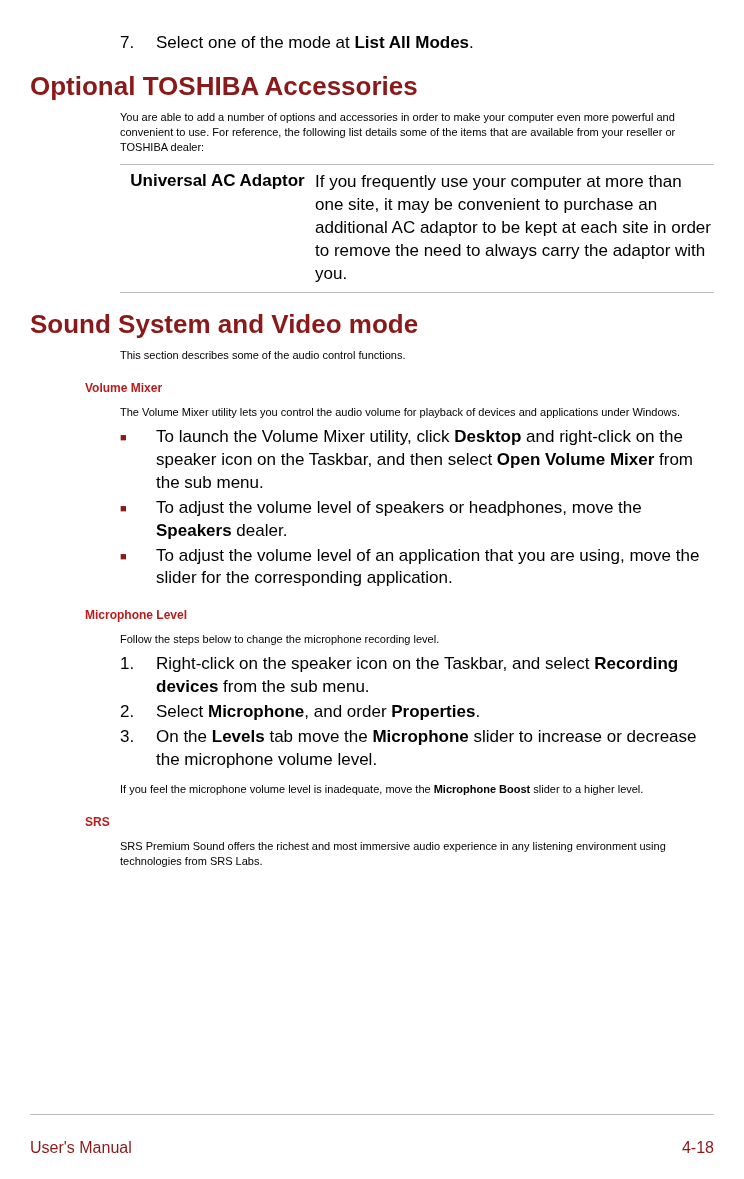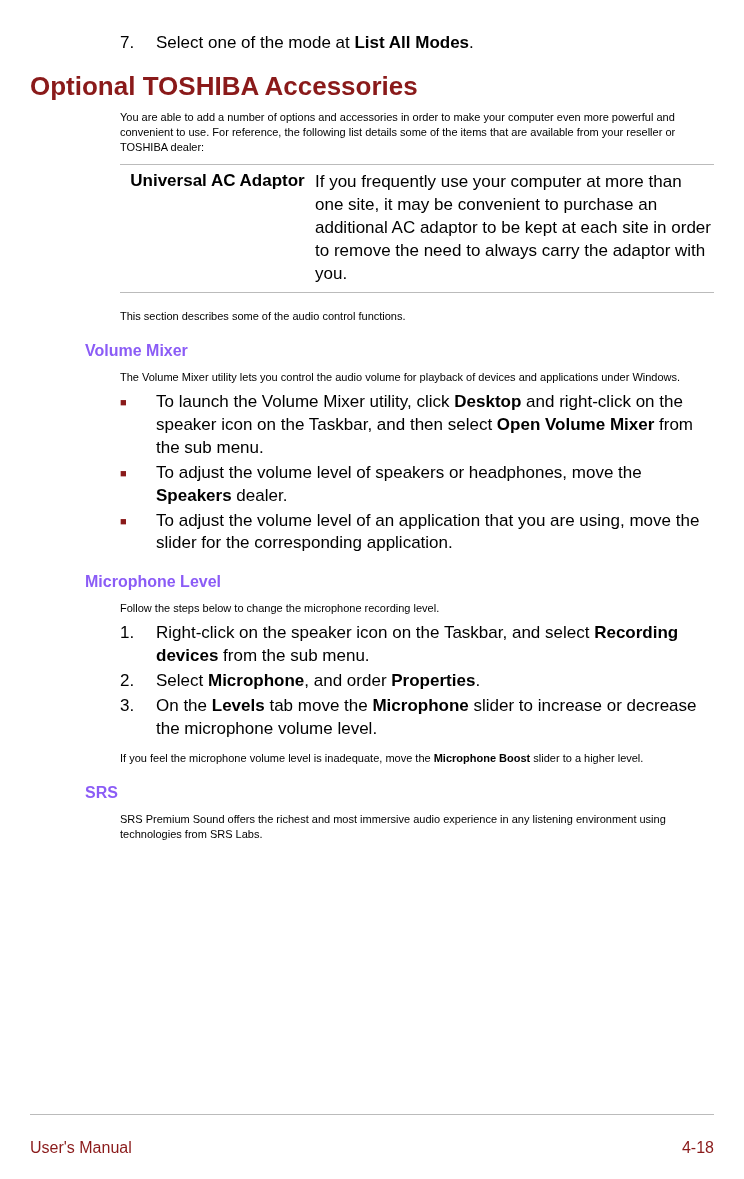--- a/index.html
+++ b/index.html
@@ -25,22 +25,22 @@
   h1 {
     font-family: Verdana, Geneva, sans-serif;
     font-weight: bold;
     color: #8a1a1a;
     font-size: 26px;
     margin: 16px 0 8px 0;
   }
   h2 {
     font-family: Verdana, Geneva, sans-serif;
     font-weight: bold;
-    color: #8b5cf6;
-    font-size: 16px;
+    color: #b91c1c;
+    font-size: 12px;
     margin: 18px 0 10px 55px;
   }
   .body-text {
     font-size: 11px;
     line-height: 1.35;
     margin: 6px 0 6px 90px;
   }
   .ol-item {
     display: flex;
     font-size: 17px;
@@ -118,20 +118,21 @@
     <h1>Optional TOSHIBA Accessories</h1>
     <div class="body-text">You are able to add a number of options and accessories in order to make your computer even more powerful and convenient to use. For reference, the following list details some of the items that are available from your reseller or TOSHIBA dealer:</div>
 
     <div class="accessory-table">
       <div class="accessory-row">
         <div class="accessory-label">Universal AC Adaptor</div>
         <div class="accessory-desc">If you frequently use your computer at more than one site, it may be convenient to purchase an additional AC adaptor to be kept at each site in order to remove the need to always carry the adaptor with you.</div>
       </div>
     </div>
 
+    <h1>Sound System and Video mode</h1>
     <div class="body-text">This section describes some of the audio control functions.</div>
 
     <h2>Volume Mixer</h2>
     <div class="body-text">The Volume Mixer utility lets you control the audio volume for playback of devices and applications under Windows.</div>
 
     <div class="bullet-item">
       <div class="bullet-mark">■</div>
       <div class="bullet-txt">
         <span>To launch the Volume Mixer utility, click </span><b>Desktop</b><span> and right-click on the speaker icon on the Taskbar, and then select </span><b>Open Volume Mixer</b><span> from the sub menu.</span>
       </div>

